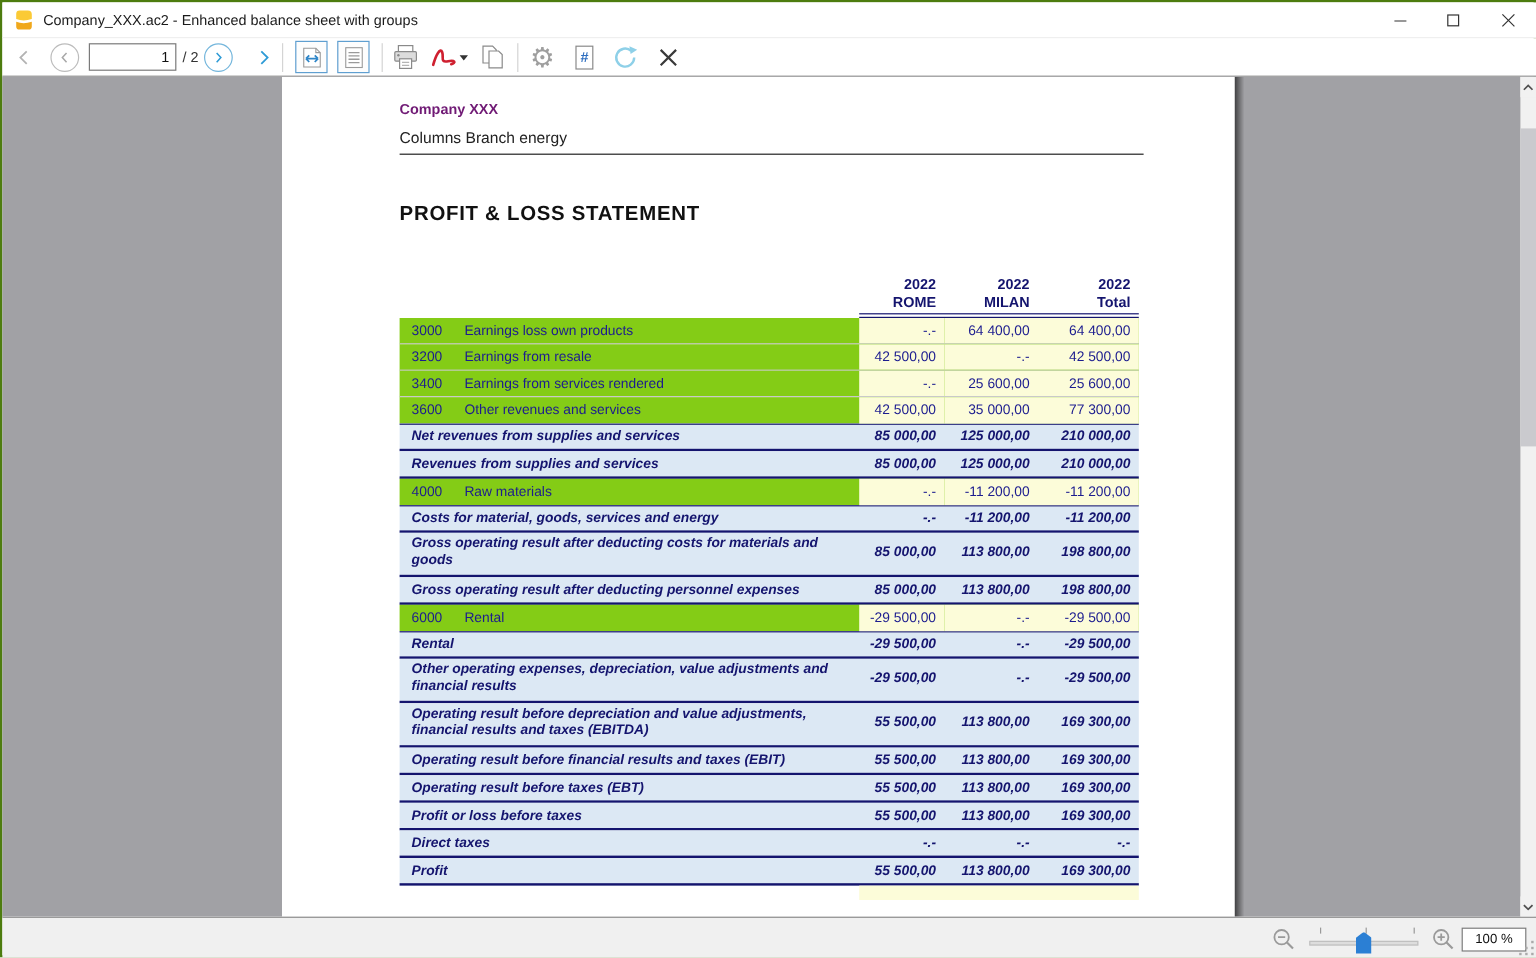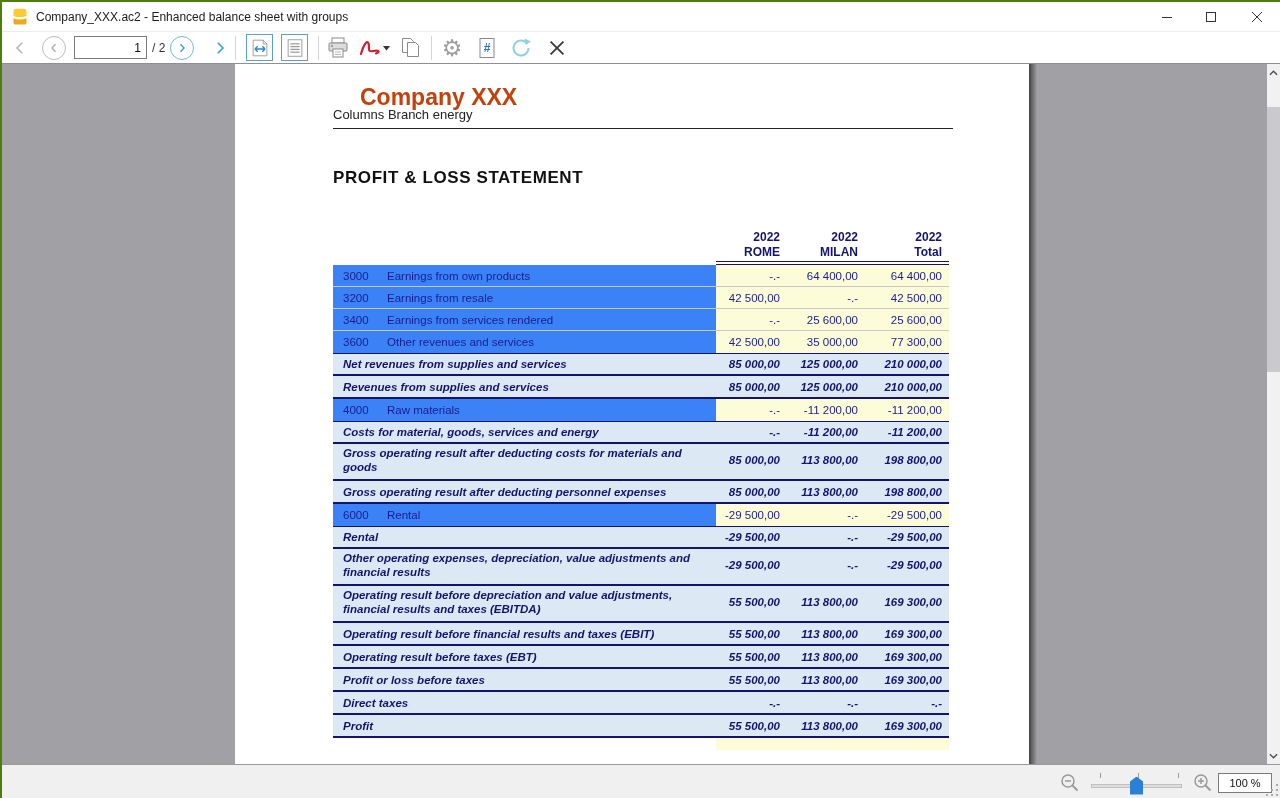--- a/index.html
+++ b/index.html
@@ -28,34 +28,34 @@
   .page-total{position:absolute; left:150px; top:0; height:32px; line-height:32px; font-size:12px; color:#333;}
   .tb-btn{width:28px;height:28px; top:2px;}
   .tb-toggle{width:27px;height:27px; top:2px; border:1px solid #5f9fd0; background:#fdfdfd;}
   .gear-glyph{font-size:23px; color:#9f9f9f; line-height:1;}
 
   
   .preview{position:absolute; left:0; top:62px; width:1278px; height:700px; background:var(--preview-gray); overflow:hidden;}
   .page{position:absolute; left:233px; top:0; width:794px; height:700px; background:#fff; overflow:hidden;}
   .page-shadow{position:absolute; left:1027px; top:0; width:8px; height:700px; background:linear-gradient(to right, rgba(0,0,0,.6), rgba(0,0,0,0));}
 
-  .doc-company{position:absolute; left:98px; top:20px; font-size:23px; font-weight:bold; color:#c2410c;margin-left:27px;}
+  .doc-company{position:absolute; left:98px; top:20px; font-size:12px; font-weight:bold; color:#701a75;}
   .doc-subtitle{position:absolute; left:98px; top:43px; font-size:13px; color:#222;}
   .doc-rule{position:absolute; left:98px; top:64px; width:620px; height:1px; background:#222;}
   .doc-report-title{position:absolute; left:98px; top:104px; font-size:17px; font-weight:bold; letter-spacing:.6px; color:#111;}
 
   
   .rtable{position:absolute; left:98px; top:166px; width:616px; font-size:11.5px;}
   .thead{display:flex; align-items:flex-end;}
   .h-spacer{width:383px; flex:none;}
   .hnums{display:flex; border-bottom:4px double var(--navy); padding-bottom:1px;}
   .hcell{text-align:right; padding-right:7px; font-weight:bold; color:var(--navy); font-size:12px; line-height:15px;}
   .w0{width:71px; flex:none;} .w1{width:78px; flex:none;} .w2{width:84px; flex:none;}
   .trow{display:flex; align-items:center; width:616px;}
-  .trow.account{height:22px; color:var(--acct-blue); background:#3b82f6; border-bottom:1px solid var(--grid-gray);}
+  .trow.account{height:22px; color:var(--acct-blue); background:#84cc16; border-bottom:1px solid var(--grid-gray);}
   .trow.account.nosep{border-bottom:none;}
   .trow.account .c-val{background:var(--row-yellow); height:100%; display:flex; align-items:center; justify-content:flex-end;}
   .trow.group{height:23px; background:var(--row-blue); color:var(--navy); font-weight:bold; font-style:italic; border-bottom:2px solid var(--navy);}
   .trow.group.gfirst{border-top:1px solid var(--navy);}
   .trow.twoline{height:37px; align-items:center;}
   .trow.twoline .c-left{padding-bottom:3px; line-height:14px;}
   .trow.twoline .c-val{padding-bottom:3px;}
   .c-left{flex:1 1 auto; padding-left:10px; display:flex; align-items:baseline; min-width:0;}
   .trow.group .c-left{display:block;}
   .c-code{width:34px; flex:none; margin-right:10px;}
@@ -223,21 +223,21 @@
               <div class="hcell w2">
                 <div>2022</div>
                 <div>Total</div>
               </div>
             </div>
         </div>
         <div>
             <div class="trow account">
               <div class="c-left">
                 <span class="c-code">3000</span>
-                <span>Earnings from own products</span>
+                <span>Earnings loss own products</span>
               </div>
               <div class="c-val w0">-.-</div>
               <div class="c-val w1">64 400,00</div>
               <div class="c-val w2">64 400,00</div>
             </div>
             <div class="trow account">
               <div class="c-left">
                 <span class="c-code">3200</span>
                 <span>Earnings from resale</span>
               </div>

